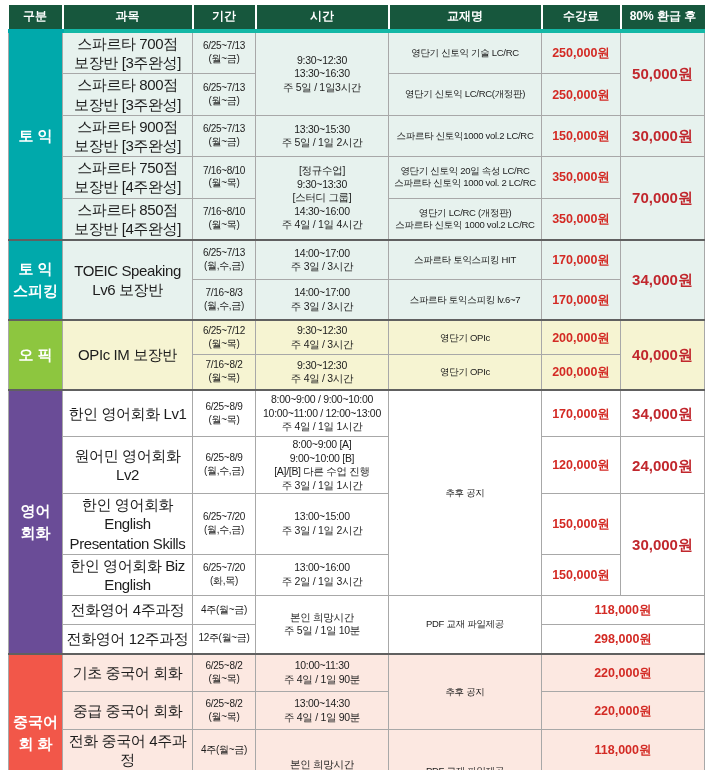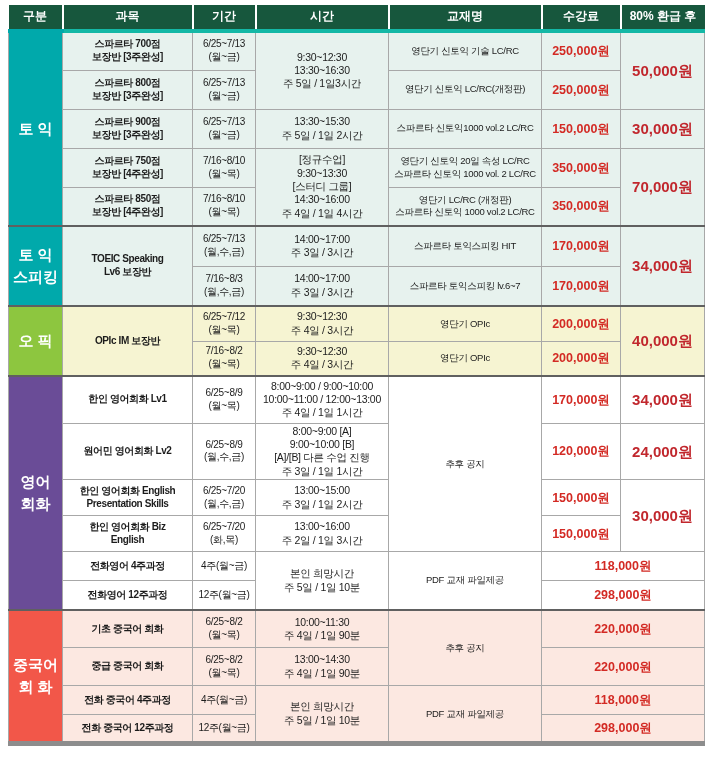--- a/index.html
+++ b/index.html
@@ -34,21 +34,21 @@
   tr.opic td { background:#f6f4d2; }
   tr.eng  td { background:#ffffff; }
   tr.chn  td { background:#fce8e1; }
 
   td.cat { color:#ffffff; font-weight:bold; font-size:15px; line-height:1.45; padding:0; }
   td.cat-toeic, td.cat-tsp { background:#00a9ab !important; }
   td.cat-opic { background:#8dc63f !important; }
   td.cat-eng  { background:#6a4c97 !important; }
   td.cat-chn  { background:#f25749 !important; }
 
-  td.subject { font-weight:bold; font-size:10px; letter-spacing:-0.4px; }
+  td.subject { font-weight:normal; font-size:15px; letter-spacing:-0.4px; }
   td.period  { font-size:10px; letter-spacing:-0.3px; }
   td.time    { font-size:10.5px; letter-spacing:-0.3px; }
   td.book    { font-size:9.5px;  letter-spacing:-0.3px; }
   td.price   { color:#d32a24; font-weight:bold; font-size:12.5px; }
   td.refund  { color:#c1272d; font-weight:bold; font-size:15px; }
 </style>
 </head>
 <body>
 
 <div class="page">

